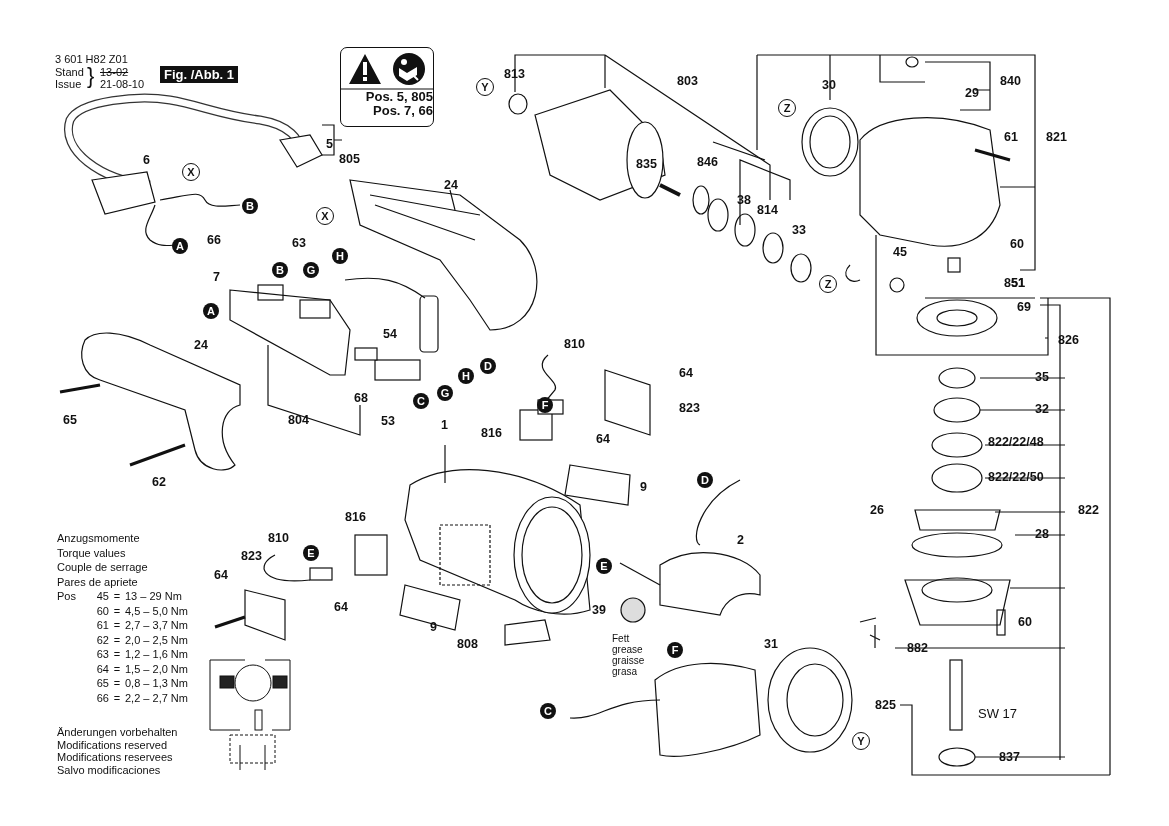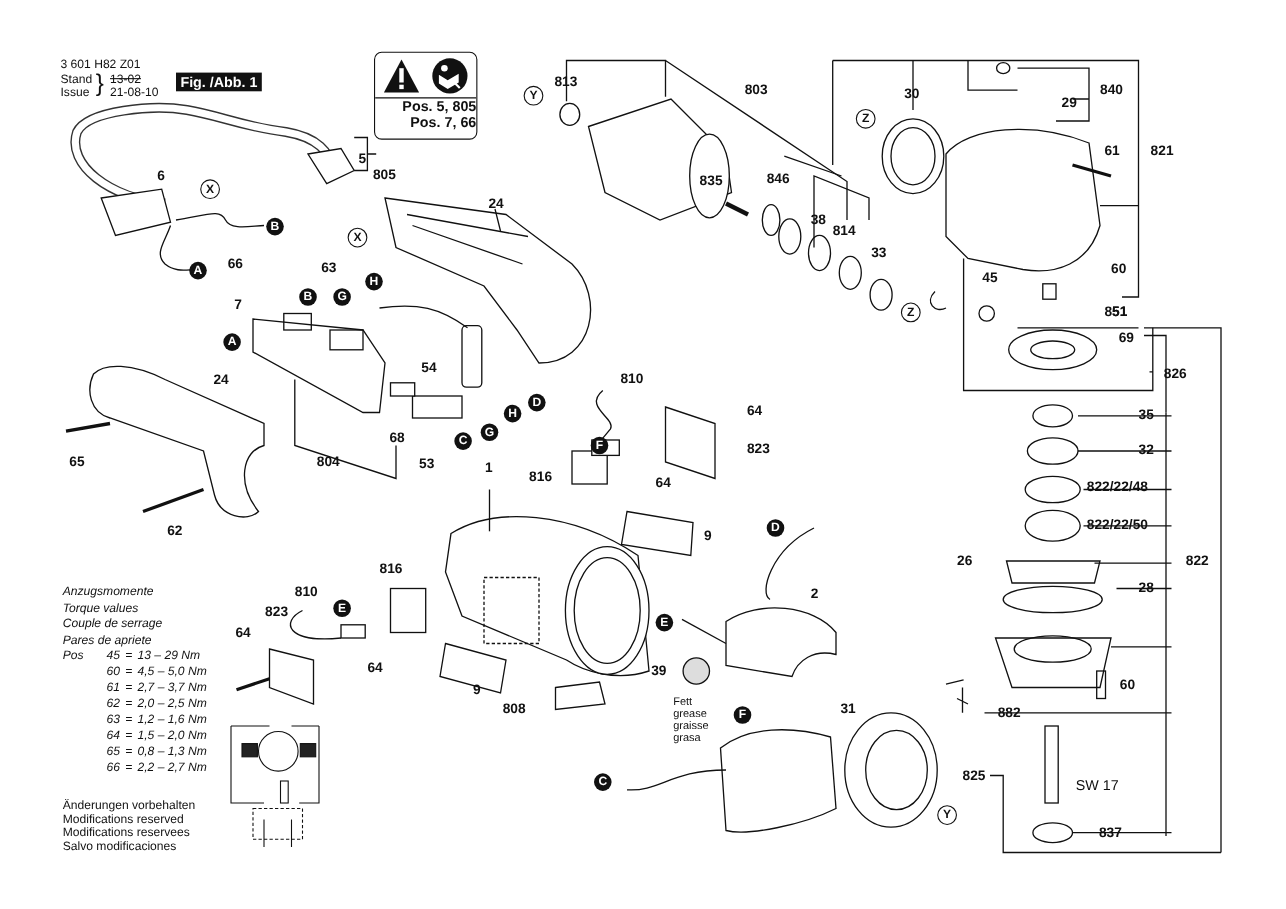--- a/index.html
+++ b/index.html
@@ -202,21 +202,21 @@
       <rect x="220" y="676" width="14" height="12" fill="#222"></rect>
       <rect x="273" y="676" width="14" height="12" fill="#222"></rect>
       <path d="M210 660 H245 M210 660 V730 H240 M290 660 H265 M290 660 V730 H272"></path>
       <rect x="255" y="710" width="7" height="20"></rect>
       <rect x="230" y="735" width="45" height="28" stroke-dasharray="3,2"></rect>
       <path d="M240 745 V770 M265 745 V770"></path>
     </g>
   </g>
 </svg>
 
-<div class="abs torque" style="left:57px;top:531px;font-style:italic;">
+<div class="abs torque" style="left:57px;top:531px;">
   <div>Anzugsmomente</div>
   <div>Torque values</div>
   <div>Couple de serrage</div>
   <div>Pares de apriete</div>
   <div class="row">
       <span class="c1">Pos</span>
       <span class="c2">45</span>
       <span class="c3">=</span>
       <span>13 – 29 Nm</span>
     </div>

